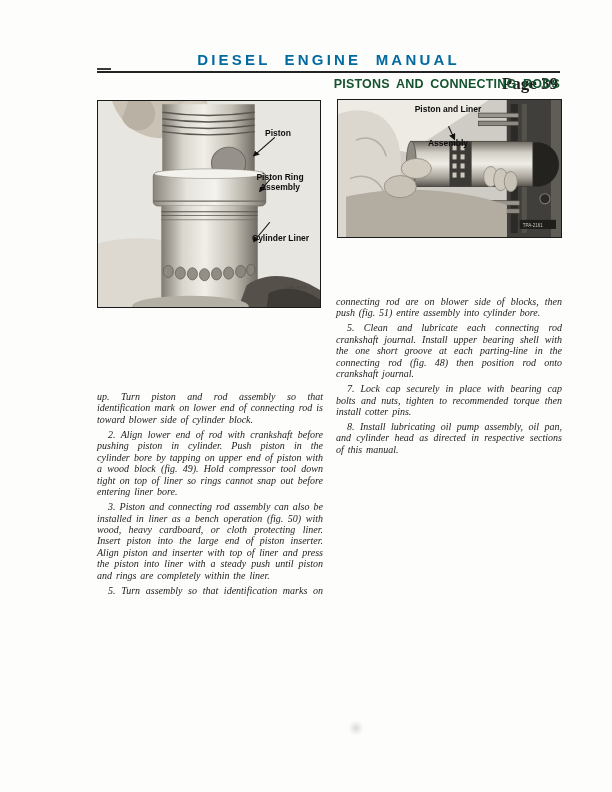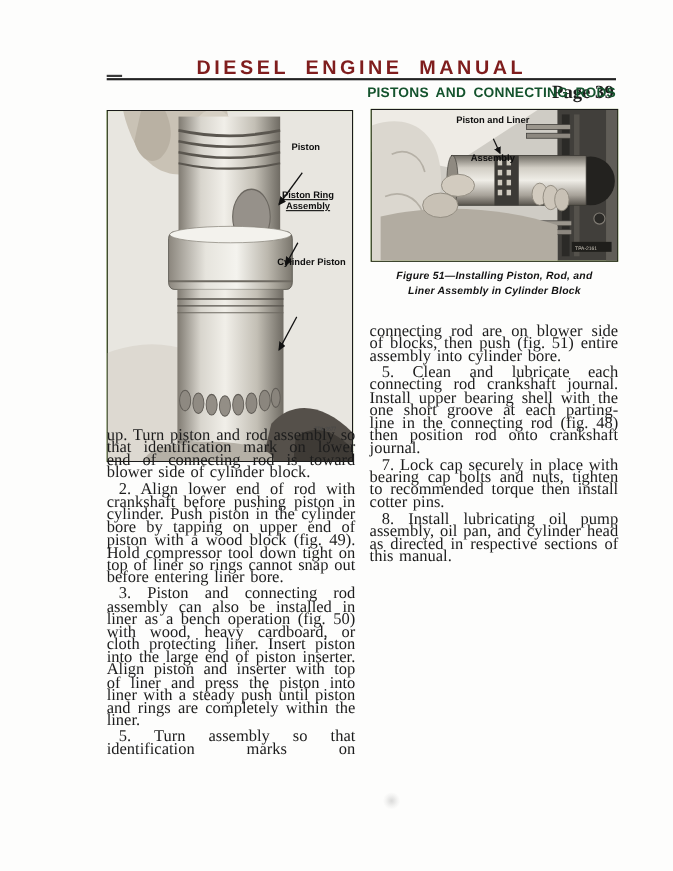--- a/index.html
+++ b/index.html
@@ -6,56 +6,56 @@
   html,body { background:#ffffff; }
   .page {
     position:relative; width:612px; height:792px; margin:0 auto;
     background:#fdfdfc; overflow:hidden; color:#1b1b1b;
     font-family:"Liberation Serif", serif;
   }
   
   .masthead { position:absolute; left:97px; top:51px; width:463px; height:16px; }
   .masthead-title {
     position:absolute; left:0; right:0; text-align:center;
-    font-family:"Liberation Sans", sans-serif; font-weight:700; font-size:18px;
-    letter-spacing:3.2px; word-spacing:7px; color:#7f1d1d;
+    font-family:"Liberation Sans", sans-serif; font-weight:700; font-size:15px;
+    letter-spacing:3.2px; word-spacing:7px; color:#0369a1;
   }
   .page-num {
     position:absolute; right:2px; top:1px;
     font-family:"Liberation Serif", serif; font-weight:700; font-size:17px; color:#1d1d1d;margin-top:22px;
   }
   .head-rule { position:absolute; left:97px; top:71px; width:463px; height:2px; background:#232323; }
   .head-rule-artifact { position:absolute; left:97px; top:68px; width:14px; height:2px; background:#3a3a3a; }
   .section-heading {
     position:absolute; left:97px; top:77px; width:463px; text-align:right;
     font-family:"Liberation Sans", sans-serif; font-weight:700; font-size:12.5px;
     letter-spacing:0.2px; word-spacing:3px; color:#14532d;
   }
   
-  .fig { position:absolute; border:1.5px solid #1a1a1a; background:#bef264; }
+  .fig { position:absolute; border:1.5px solid #1a1a1a; background:#8b5cf6; }
   .fig svg { display:block; width:100%; height:100%; }
-  .fig50 { left:97px; top:100px; width:224px; height:320px; }
+  .fig50 { left:97px; top:100px; width:224px; height:208px; }
   .fig51 { left:337px; top:99px; width:225px; height:139px; }
   .lbl {
     position:absolute; font-family:"Liberation Sans", sans-serif; font-weight:700;
     font-size:8.5px; line-height:1.18; color:#0e0e0e; white-space:nowrap;
   }
-  .lbl-center { text-align:center; white-space:normal;text-decoration:underline; }
+  .lbl-center { text-align:center; white-space:normal; }
   .lbl51 { left:28px; top:4px; width:164px; text-align:center; white-space:normal; font-size:8.5px; }
   .caption {
     position:absolute; text-align:center;
     font-family:"Liberation Sans", sans-serif; font-style:italic; font-weight:700;
     font-size:9.5px; line-height:1.35; color:#121212; letter-spacing:0.2px;
   }
   .cap50 { left:92px; top:369px; width:234px; }
   .cap51 { left:335px; top:246px; width:229px; }
   
   .bodycol {
-    position:absolute; font-size:15px; line-height:11.45px;
-    text-align:justify; word-spacing:1.4px; color:#1c1c1c;
+    position:absolute; font-size:10px; line-height:11.45px;
+    text-align:justify; word-spacing:1.4px; color:#1c1c1c;font-style:italic;
   }
   .col-left  { left:97px;  top:391px; width:226px; }
   .col-right { left:336px; top:296px; width:226px; }
   .bodycol p { margin:0 0 0 0; }
   .bodycol p.step { text-indent:11px; margin-top:3.5px; }
   .bodycol p.runon { text-align-last:justify; }
   
   .smudge {
     position:absolute; left:348px; top:720px; width:16px; height:16px; border-radius:50%;
     background:radial-gradient(circle, rgba(60,60,60,0.18) 0%, rgba(60,60,60,0.05) 45%, rgba(0,0,0,0) 70%);
@@ -147,21 +147,21 @@
         <line x1="176" y1="45" x2="155" y2="68" marker-end="url(#ah50)"></line>
         <line x1="172" y1="96" x2="161" y2="112" marker-end="url(#ah50)"></line>
         <line x1="171" y1="150" x2="155" y2="174" marker-end="url(#ah50)"></line>
       </g>
     </svg>
     <div class="lbl" style="left:167px; top:27px;">Piston</div>
     <div class="lbl lbl-center" style="left:146px; top:71px; width:72px;">
       <span style="display:block;">Piston Ring</span>
       <span style="display:block;">Assembly</span>
     </div>
-    <div class="lbl" style="left:154px; top:132px;">Cylinder Piston</div>
+    <div class="lbl" style="left:154px; top:132px;">Cylinder Liner</div>
   </figure>
 
   <figure class="fig fig51">
     <svg viewBox="0 0 222 136" preserveAspectRatio="none">
       <defs>
         <linearGradient id="metalH" x1="0" y1="0" x2="0" y2="1">
           <stop offset="0" stop-color="#6e6a62"></stop>
             <stop offset="0.25" stop-color="#d2cec5"></stop>
           <stop offset="0.5" stop-color="#efede7"></stop>
             <stop offset="0.8" stop-color="#a7a299"></stop>
@@ -235,24 +235,20 @@
         <text x="184" y="126" font-family="Liberation Sans, sans-serif" font-size="4.5" fill="#c9c4b9">TPA-2161</text>
       </g>
 
       <line x1="110" y1="26" x2="116" y2="39" stroke="#111" stroke-width="1.1" marker-end="url(#ah51)"></line>
     </svg>
     <div class="lbl lbl51">
       <span style="display:block;">Piston and Liner</span>
       <span style="display:block;margin-top:24px;">Assembly</span>
     </div>
   </figure>
-  <div class="caption cap51">
-    <span style="display:block;">Figure 51—Installing Piston, Rod, and</span>
-    <span style="display:block;">Liner Assembly in Cylinder Block</span>
-  </div>
 
   <div class="bodycol col-left">
     <p>up. Turn piston and rod assembly so that identification mark on lower end of connecting rod is toward blower side of cylinder block.</p>
     <p class="step">2. Align lower end of rod with crankshaft before pushing piston in cylinder. Push piston in the cylinder bore by tapping on upper end of piston with a wood block (fig. 49). Hold compressor tool down tight on top of liner so rings cannot snap out before entering liner bore.</p>
     <p class="step">3. Piston and connecting rod assembly can also be installed in liner as a bench operation (fig. 50) with wood, heavy cardboard, or cloth protecting liner. Insert piston into the large end of piston inserter. Align piston and inserter with top of liner and press the piston into liner with a steady push until piston and rings are completely within the liner.</p>
     <p class="step runon">5. Turn assembly so that identification marks on</p>
   </div>
 
   <div class="bodycol col-right">
     <p>connecting rod are on blower side of blocks, then push (fig. 51) entire assembly into cylinder bore.</p>

